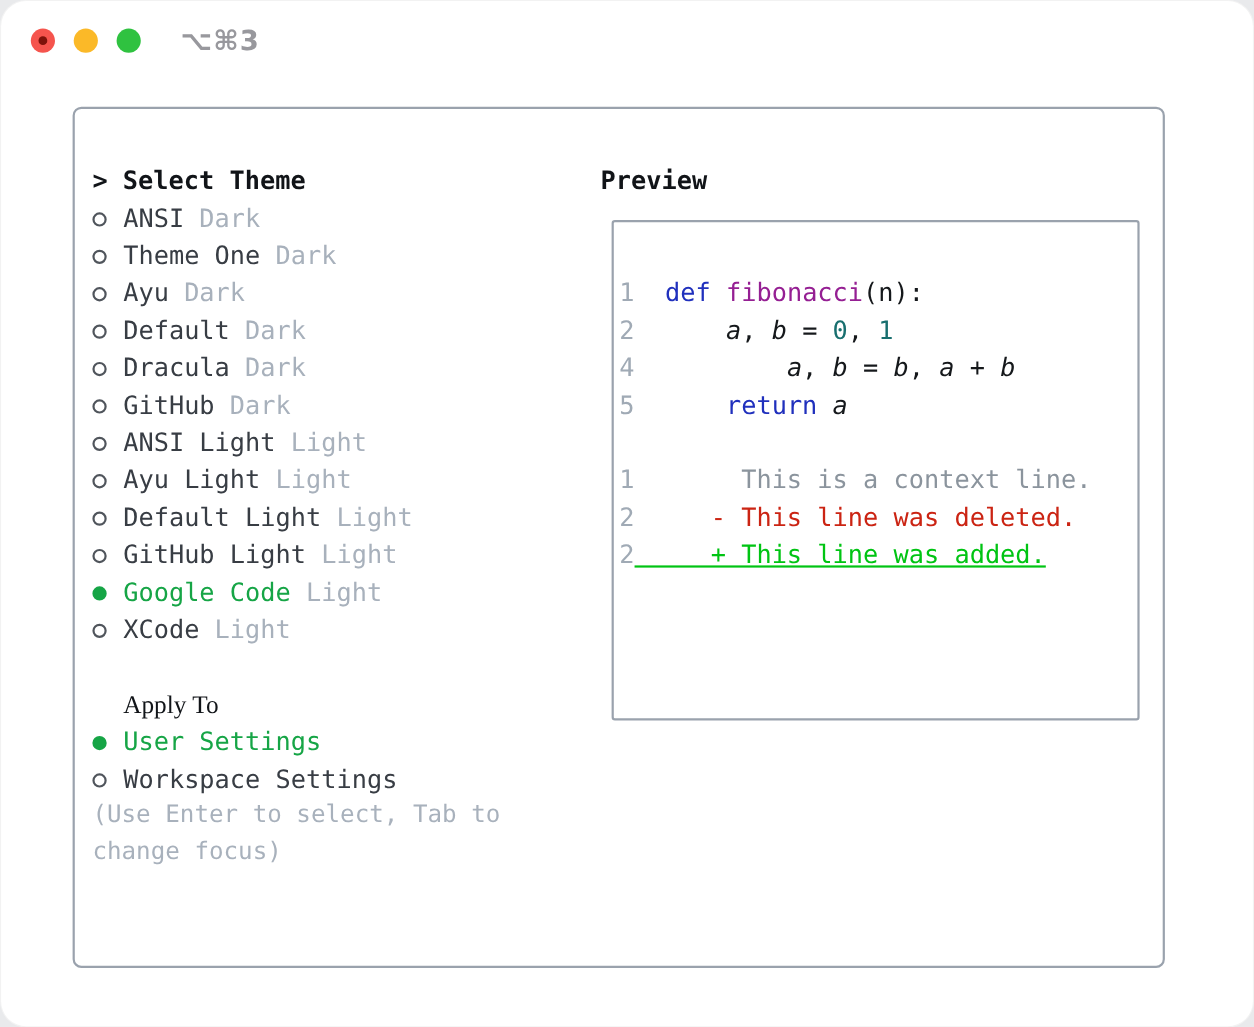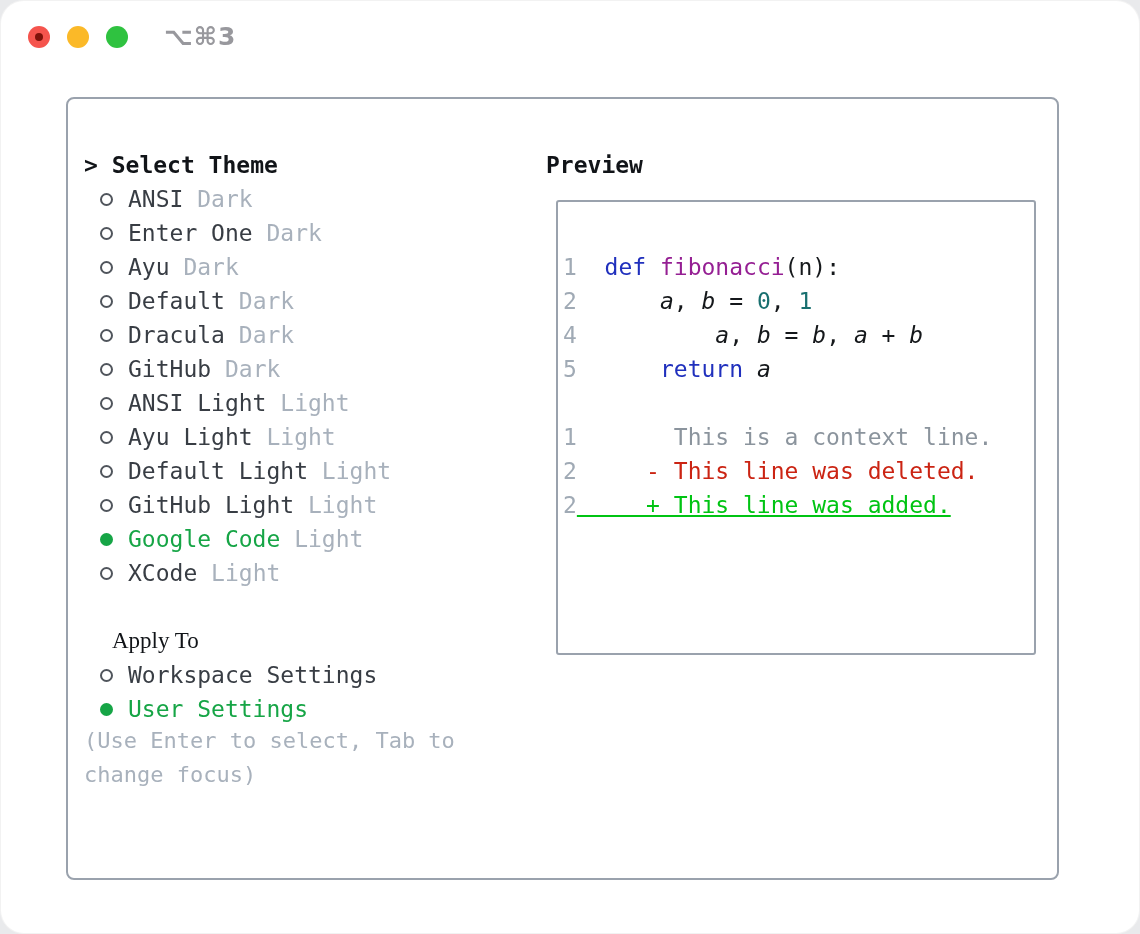--- a/index.html
+++ b/index.html
@@ -26,21 +26,21 @@
   .win-title{
     position:absolute;left:164px;top:22px;height:30px;line-height:30px;
     font-family:"DejaVu Sans","Liberation Sans",sans-serif;
     font-size:25px;font-weight:700;color:var(--titlebar_text);letter-spacing:1px;
   }
   
   .panel{
     position:absolute;left:20px;top:97px;width:989px;height:779px;
     border:2px solid var(--border);border-radius:8px;background:#fff;margin-left:46px;
   }
-  .row{height:34px;display:flex;align-items:center;font-size:23px;color:var(--text);padding-left:16px;}
+  .row{height:34px;display:flex;align-items:center;font-size:23px;color:var(--text);}
   
   .picker-header{
     position:absolute;left:16px;top:49px;height:34px;line-height:34px;
     font-size:23px;font-weight:700;color:var(--header_text);white-space:pre;
   }
   .cursor{display:inline-block;width:2ch;}
   .theme-list{position:absolute;left:0;top:83px;width:470px;}
   .radio{
     box-sizing:border-box;flex:0 0 13px;width:13px;height:13px;margin-left:16px;
     border:2px solid var(--radio_outline);border-radius:50%;
@@ -94,21 +94,21 @@
     <div class="picker-header"><span class="cursor">&gt;</span><span>Select Theme</span></div>
 
     <div class="theme-list">
         <div class="row optrow">
           <span class="radio"></span>
           <span class="opt-label">ANSI</span>
           <span class="opt-variant"> Dark</span>
         </div>
         <div class="row optrow">
           <span class="radio"></span>
-          <span class="opt-label">Enter One</span>
+          <span class="opt-label">Theme One</span>
           <span class="opt-variant"> Dark</span>
         </div>
         <div class="row optrow">
           <span class="radio"></span>
           <span class="opt-label">Ayu</span>
           <span class="opt-variant"> Dark</span>
         </div>
         <div class="row optrow">
           <span class="radio"></span>
           <span class="opt-label">Default</span>
@@ -152,27 +152,27 @@
         <div class="row optrow">
           <span class="radio"></span>
           <span class="opt-label">XCode</span>
           <span class="opt-variant"> Light</span>
         </div>
       </div>
 
     <div class="apply-header">Apply To</div>
 
     <div class="apply-list">
+        <div class="row optrow sel">
+          <span class="radio sel"></span>
+          <span class="opt-label">User Settings</span>
+        </div>
         <div class="row optrow">
           <span class="radio"></span>
           <span class="opt-label">Workspace Settings</span>
-        </div>
-        <div class="row optrow sel">
-          <span class="radio sel"></span>
-          <span class="opt-label">User Settings</span>
         </div>
       </div>
 
     <div class="hint">(Use Enter to select, Tab to change focus)</div>
 
     <div class="preview-header">Preview</div>
 
     <div class="preview-box">
         <div class="code-row"><span class="lnum">1</span><span class="tk-pl">  </span><span class="tk-kw">def</span><span class="tk-pl"> </span><span class="tk-fn">fibonacci</span><span class="tk-pl">(n):</span></div>
         <div class="code-row"><span class="lnum">2</span><span class="tk-pl">      </span><span class="tk-var">a</span><span class="tk-pl">, </span><span class="tk-var">b</span><span class="tk-pl"> = </span><span class="tk-num">0</span><span class="tk-pl">, </span><span class="tk-num">1</span></div>

